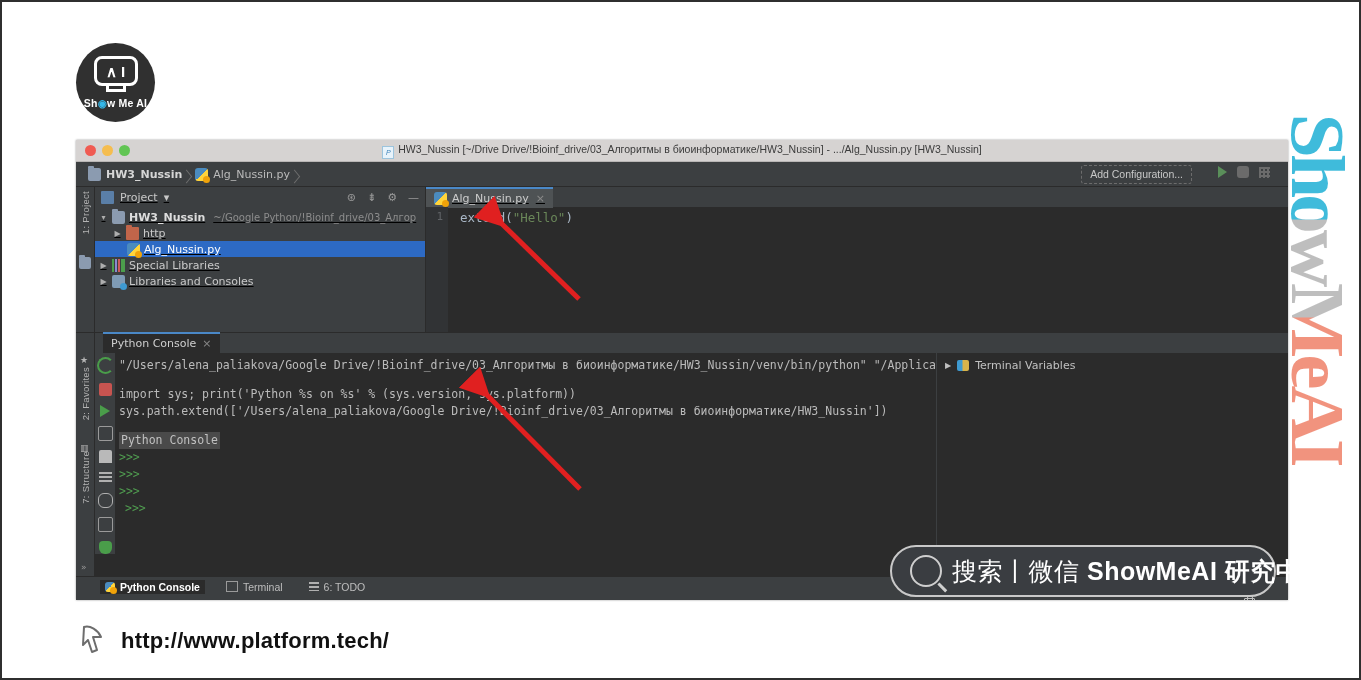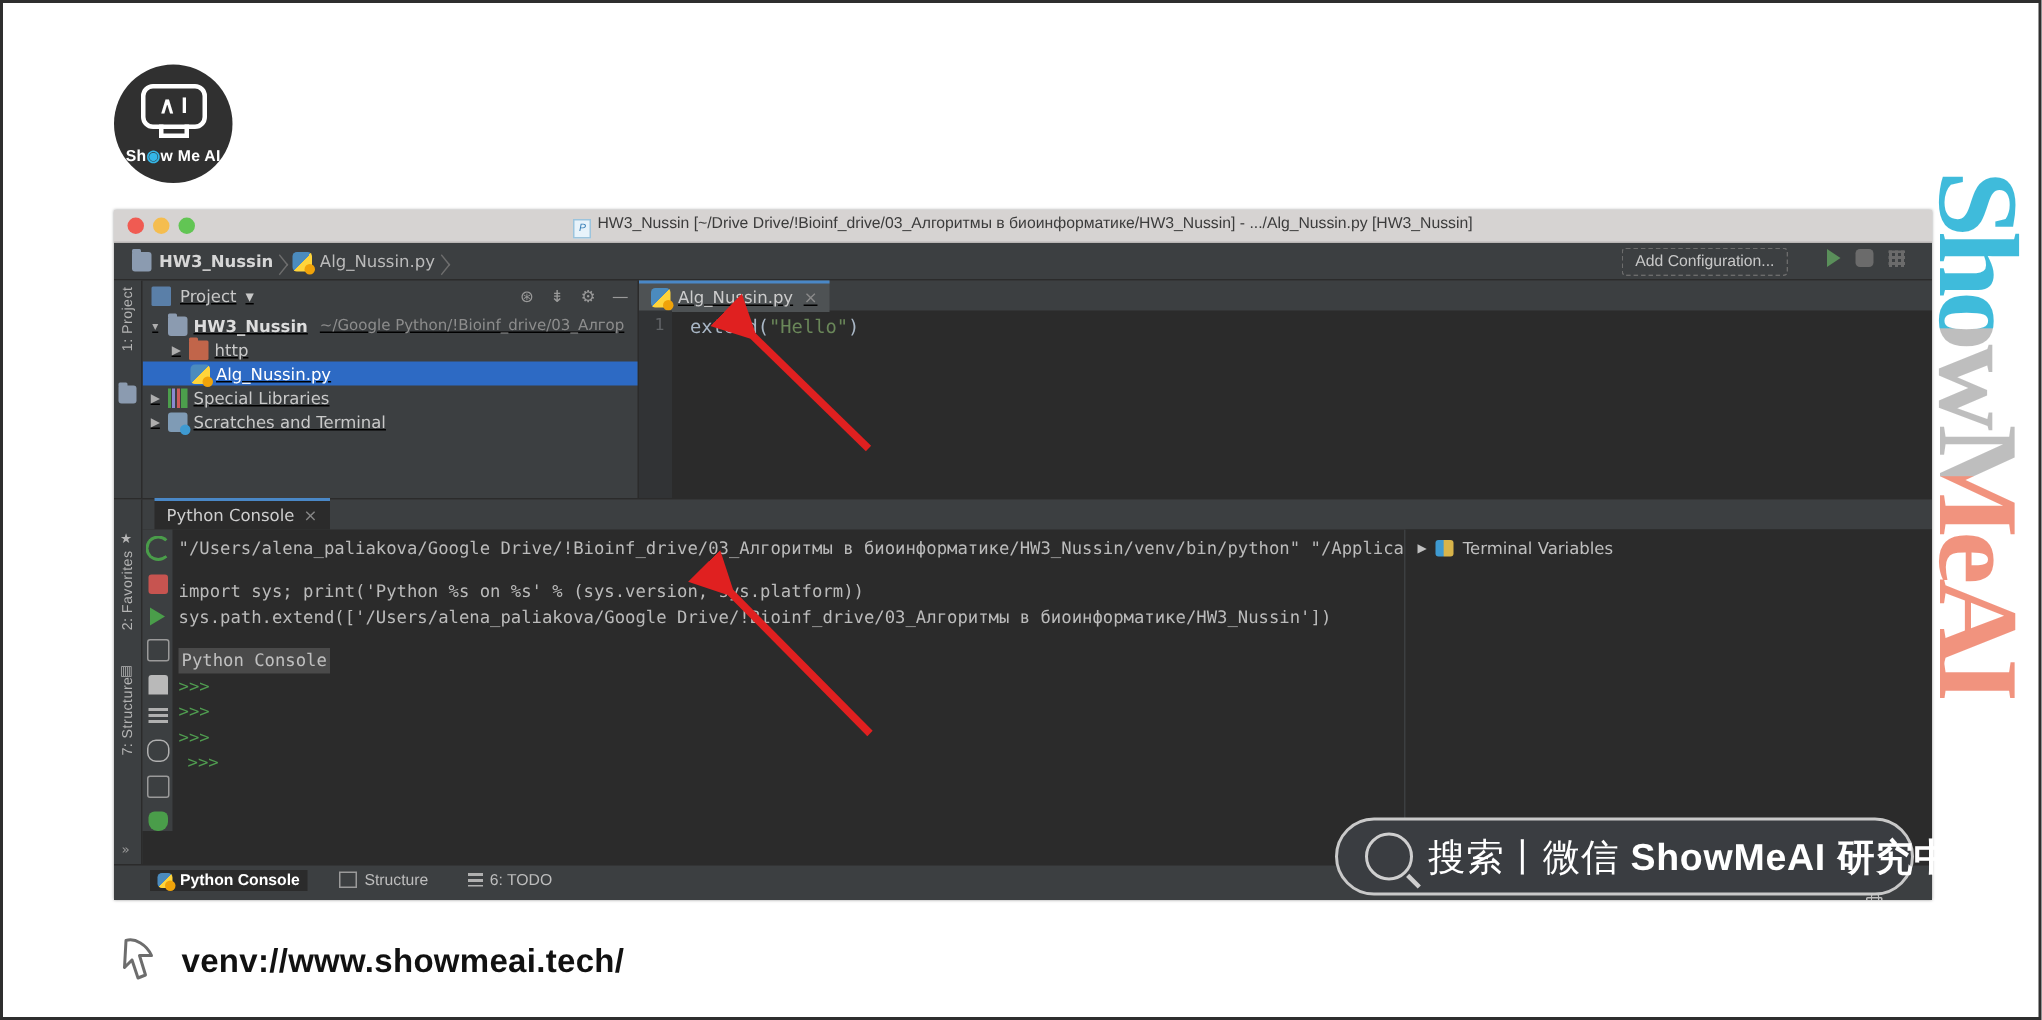--- a/index.html
+++ b/index.html
@@ -339,21 +339,21 @@
             <span>Alg_Nussin.py</span>
           </div>
           <div class="tnode">
             <span class="arrow">▶</span>
             <span class="ico lib-ico"></span>
             <span>Special Libraries</span>
           </div>
           <div class="tnode">
             <span class="arrow">▶</span>
             <span class="ico scr-ico"></span>
-            <span>Scratches and Terminal</span>
+            <span>Libraries and Consoles</span>
           </div>
         </div>
       </div>
 
       <div class="editor-pane">
         <div class="tabstrip">
           <div class="etab">
             <span class="ico py-ico"></span>
             <span>Alg_Nussin.py</span>
             <span class="close">×</span>
@@ -418,21 +418,21 @@
       </div>
     </div>
 
     <div class="bottombar">
       <div class="bb-item active">
         <span class="ico py-ico" style="width:10px;height:10px;"></span>
         <span>Python Console</span>
       </div>
       <div class="bb-item">
         <span class="ico" style="width:10px;height:9px;border:1px solid #9a9a9a;"></span>
-        <span>Structure</span>
+        <span>Terminal</span>
       </div>
       <div class="bb-item">
         <span class="ico ci-lines" style="width:10px;height:9px;"></span>
         <span>6: TODO</span>
       </div>
     </div>
 
     <div class="statusbar">
       <span>1:7</span>
       <span>n/a</span>
@@ -456,16 +456,16 @@
 
   <div class="searchbox">
     <span class="mag"></span>
     <span class="search-text"><span class="thin">搜索丨微信</span> <span>ShowMeAI</span> <span>研究中心</span></span>
   </div>
 
   <div class="footer">
     <svg class="cursor-icon" viewBox="0 0 30 34">
       <path d="M4 3 C10 1 18 6 21 13 L13 13 L17 26 L12 28 L8 16 L3 21 Z" fill="none" stroke="#6d6d6d" stroke-width="2" stroke-linejoin="round"></path>
     </svg>
-    <span class="footer-url">venv://www.showmeai.tech/</span>
+    <span class="footer-url">http://www.platform.tech/</span>
   </div>
 
 </div>
 
 </body></html>

